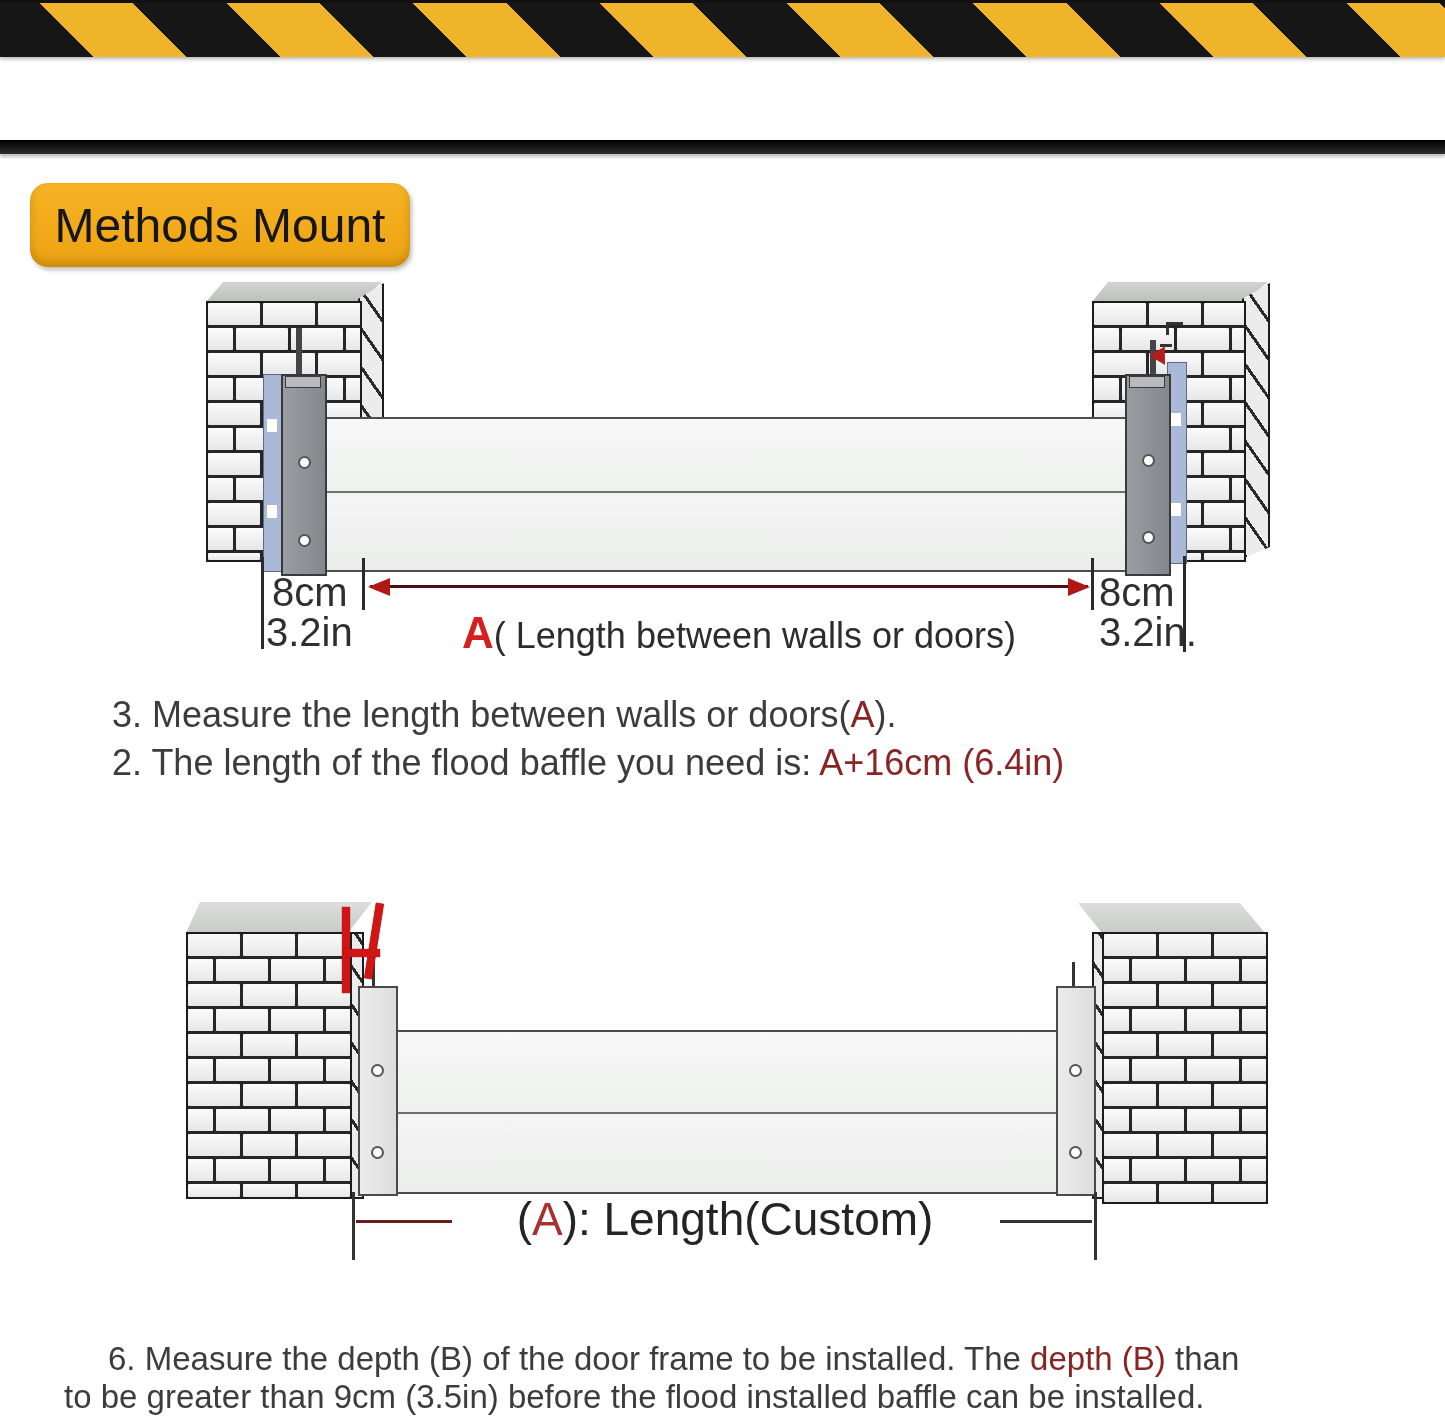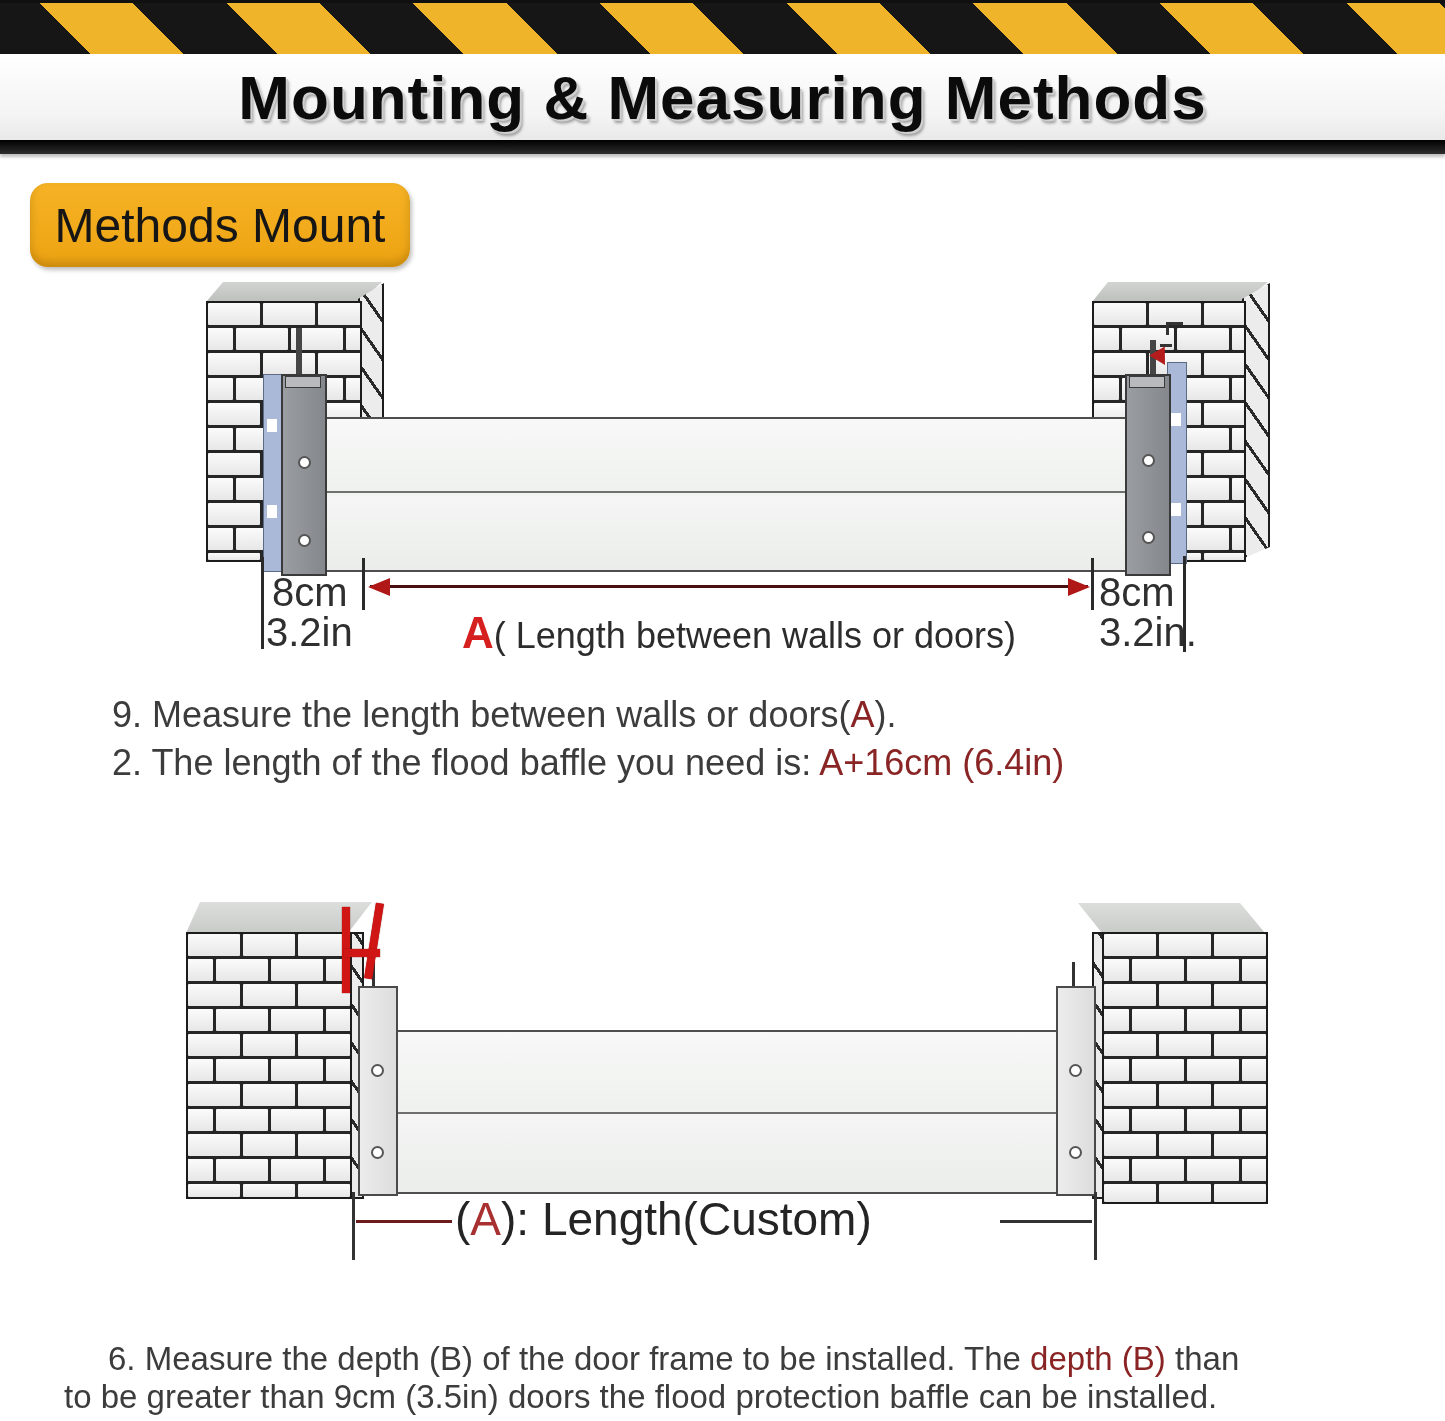--- a/index.html
+++ b/index.html
@@ -70,23 +70,20 @@
 
   
   .rbar{background:#d01515;box-shadow:0 0 1px #7e0b0b;}
 </style>
 </head>
 <body>
 
 <div id="stage">
 
   <div class="abs tape"></div>
-  <div class="abs titleband">
-    <div class="title">Mounting &amp; Measuring Methods</div>
-  </div>
   <div class="abs darkbar"></div>
 
   <div class="abs ylabel" id="outside-label">
     <span>Methods Mount</span>
   </div>
 
   <div class="abs slab" style="left:206px;top:282px;width:176px;height:20px;
        clip-path:polygon(17px 0,100% 0,calc(100% - 22px) 100%,0 100%);"></div>
   <div class="abs hatch" style="left:358px;top:283px;width:22px;height:275px;
        clip-path:polygon(0 16px,100% 0,100% calc(100% - 12px),0 100%);"></div>
@@ -218,21 +215,21 @@
   <div class="abs dimtext" style="left:272px;top:572px;">8cm</div>
   <div class="abs dimtext" style="left:266px;top:612px;">3.2in</div>
   <div class="abs dimtext" style="left:1099px;top:572px;">8cm</div>
   <div class="abs dimtext" style="left:1099px;top:612px;">3.2in.</div>
 
   <div class="abs alabel" style="left:462px;top:608px;">
     <span class="bigA">A</span><span>( Length between walls or doors)</span>
   </div>
 
   <div class="abs steps" style="left:112px;top:694px;">
-    <span>9. Measure the length between walls or doors(</span><span class="ml">A</span><span>).</span>
+    <span>3. Measure the length between walls or doors(</span><span class="ml">A</span><span>).</span>
   </div>
   <div class="abs steps" style="left:112px;top:742px;">
     <span>2. The length of the flood baffle you need is: </span><span class="rednote">A+16cm (6.4in)</span>
   </div>
 
 
   <div class="abs slab" style="left:186px;top:902px;width:186px;height:31px;
        clip-path:polygon(14px 0,100% 0,calc(100% - 24px) 100%,0 100%);background:linear-gradient(180deg,#dcdedc,#c9cbc9);"></div>
   <div class="abs hatch" style="left:348px;top:932px;width:12px;height:263px;"></div>
   <div class="abs bricks" style="left:186px;top:932px;width:162px;height:263px;">
@@ -339,24 +336,24 @@
     <div class="abs rbar" style="left:0;top:4px;width:8px;height:86px;"></div>
     <div class="abs rbar" style="left:28px;top:0;width:8px;height:76px;transform:rotate(9deg);"></div>
     <div class="abs rbar" style="left:2px;top:46px;width:36px;height:8px;"></div>
   </div>
 
 
   <div class="abs tick" style="left:352px;top:1192px;height:68px;background:#333;"></div>
   <div class="abs tick" style="left:1094px;top:1192px;height:68px;background:#333;"></div>
   <div class="abs segL" style="left:356px;top:1220px;width:96px;"></div>
   <div class="abs segR" style="left:1000px;top:1220px;width:92px;"></div>
-  <div class="abs lenlabel" style="left:455px;top:1192px;width:540px;text-align:left;">
+  <div class="abs lenlabel" style="left:455px;top:1192px;width:540px;text-align:center;">
     <span>(</span><span class="lenA">A</span><span>): Length(Custom)</span>
   </div>
 
   <div class="abs steps-sm" style="left:108px;top:1340px;">
     <span>6. Measure the depth (B) of the door frame to be installed. The </span><span class="ml">depth (B)</span><span> than</span>
   </div>
   <div class="abs steps-sm" style="left:64px;top:1378px;">
-    <span>to be greater than 9cm (3.5in) doors the flood protection baffle can be installed.</span>
+    <span>to be greater than 9cm (3.5in) before the flood installed baffle can be installed.</span>
   </div>
 
 </div>
 
 </body></html>

